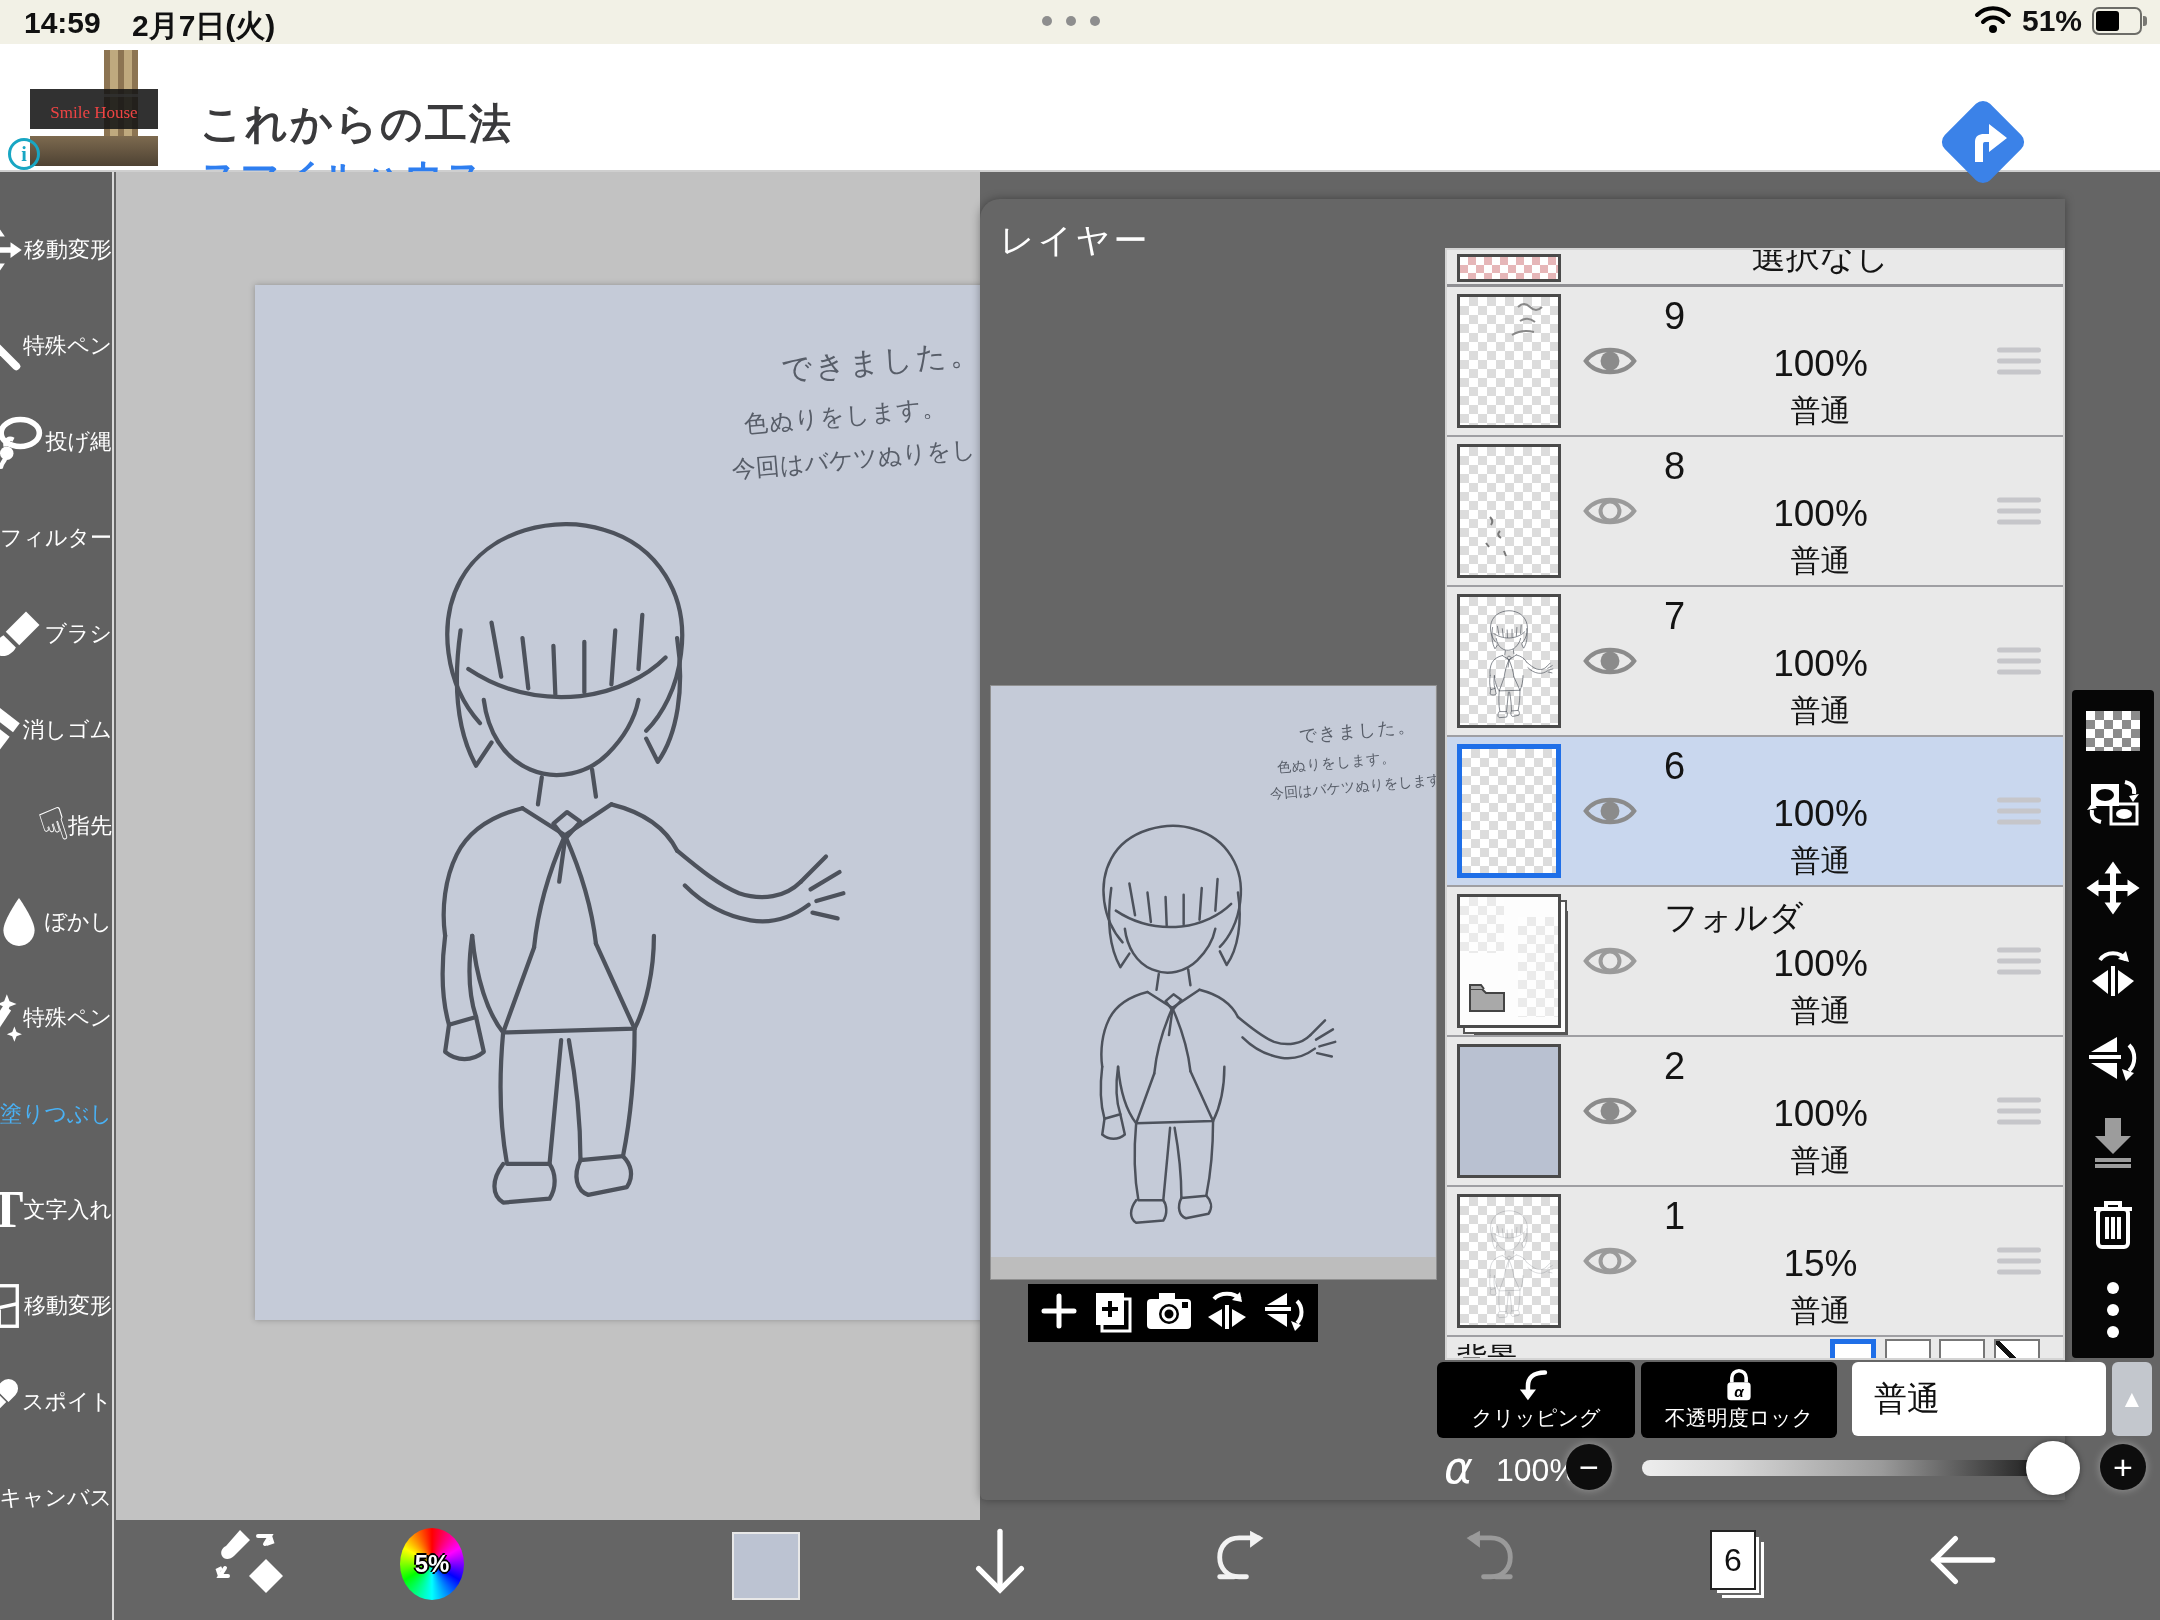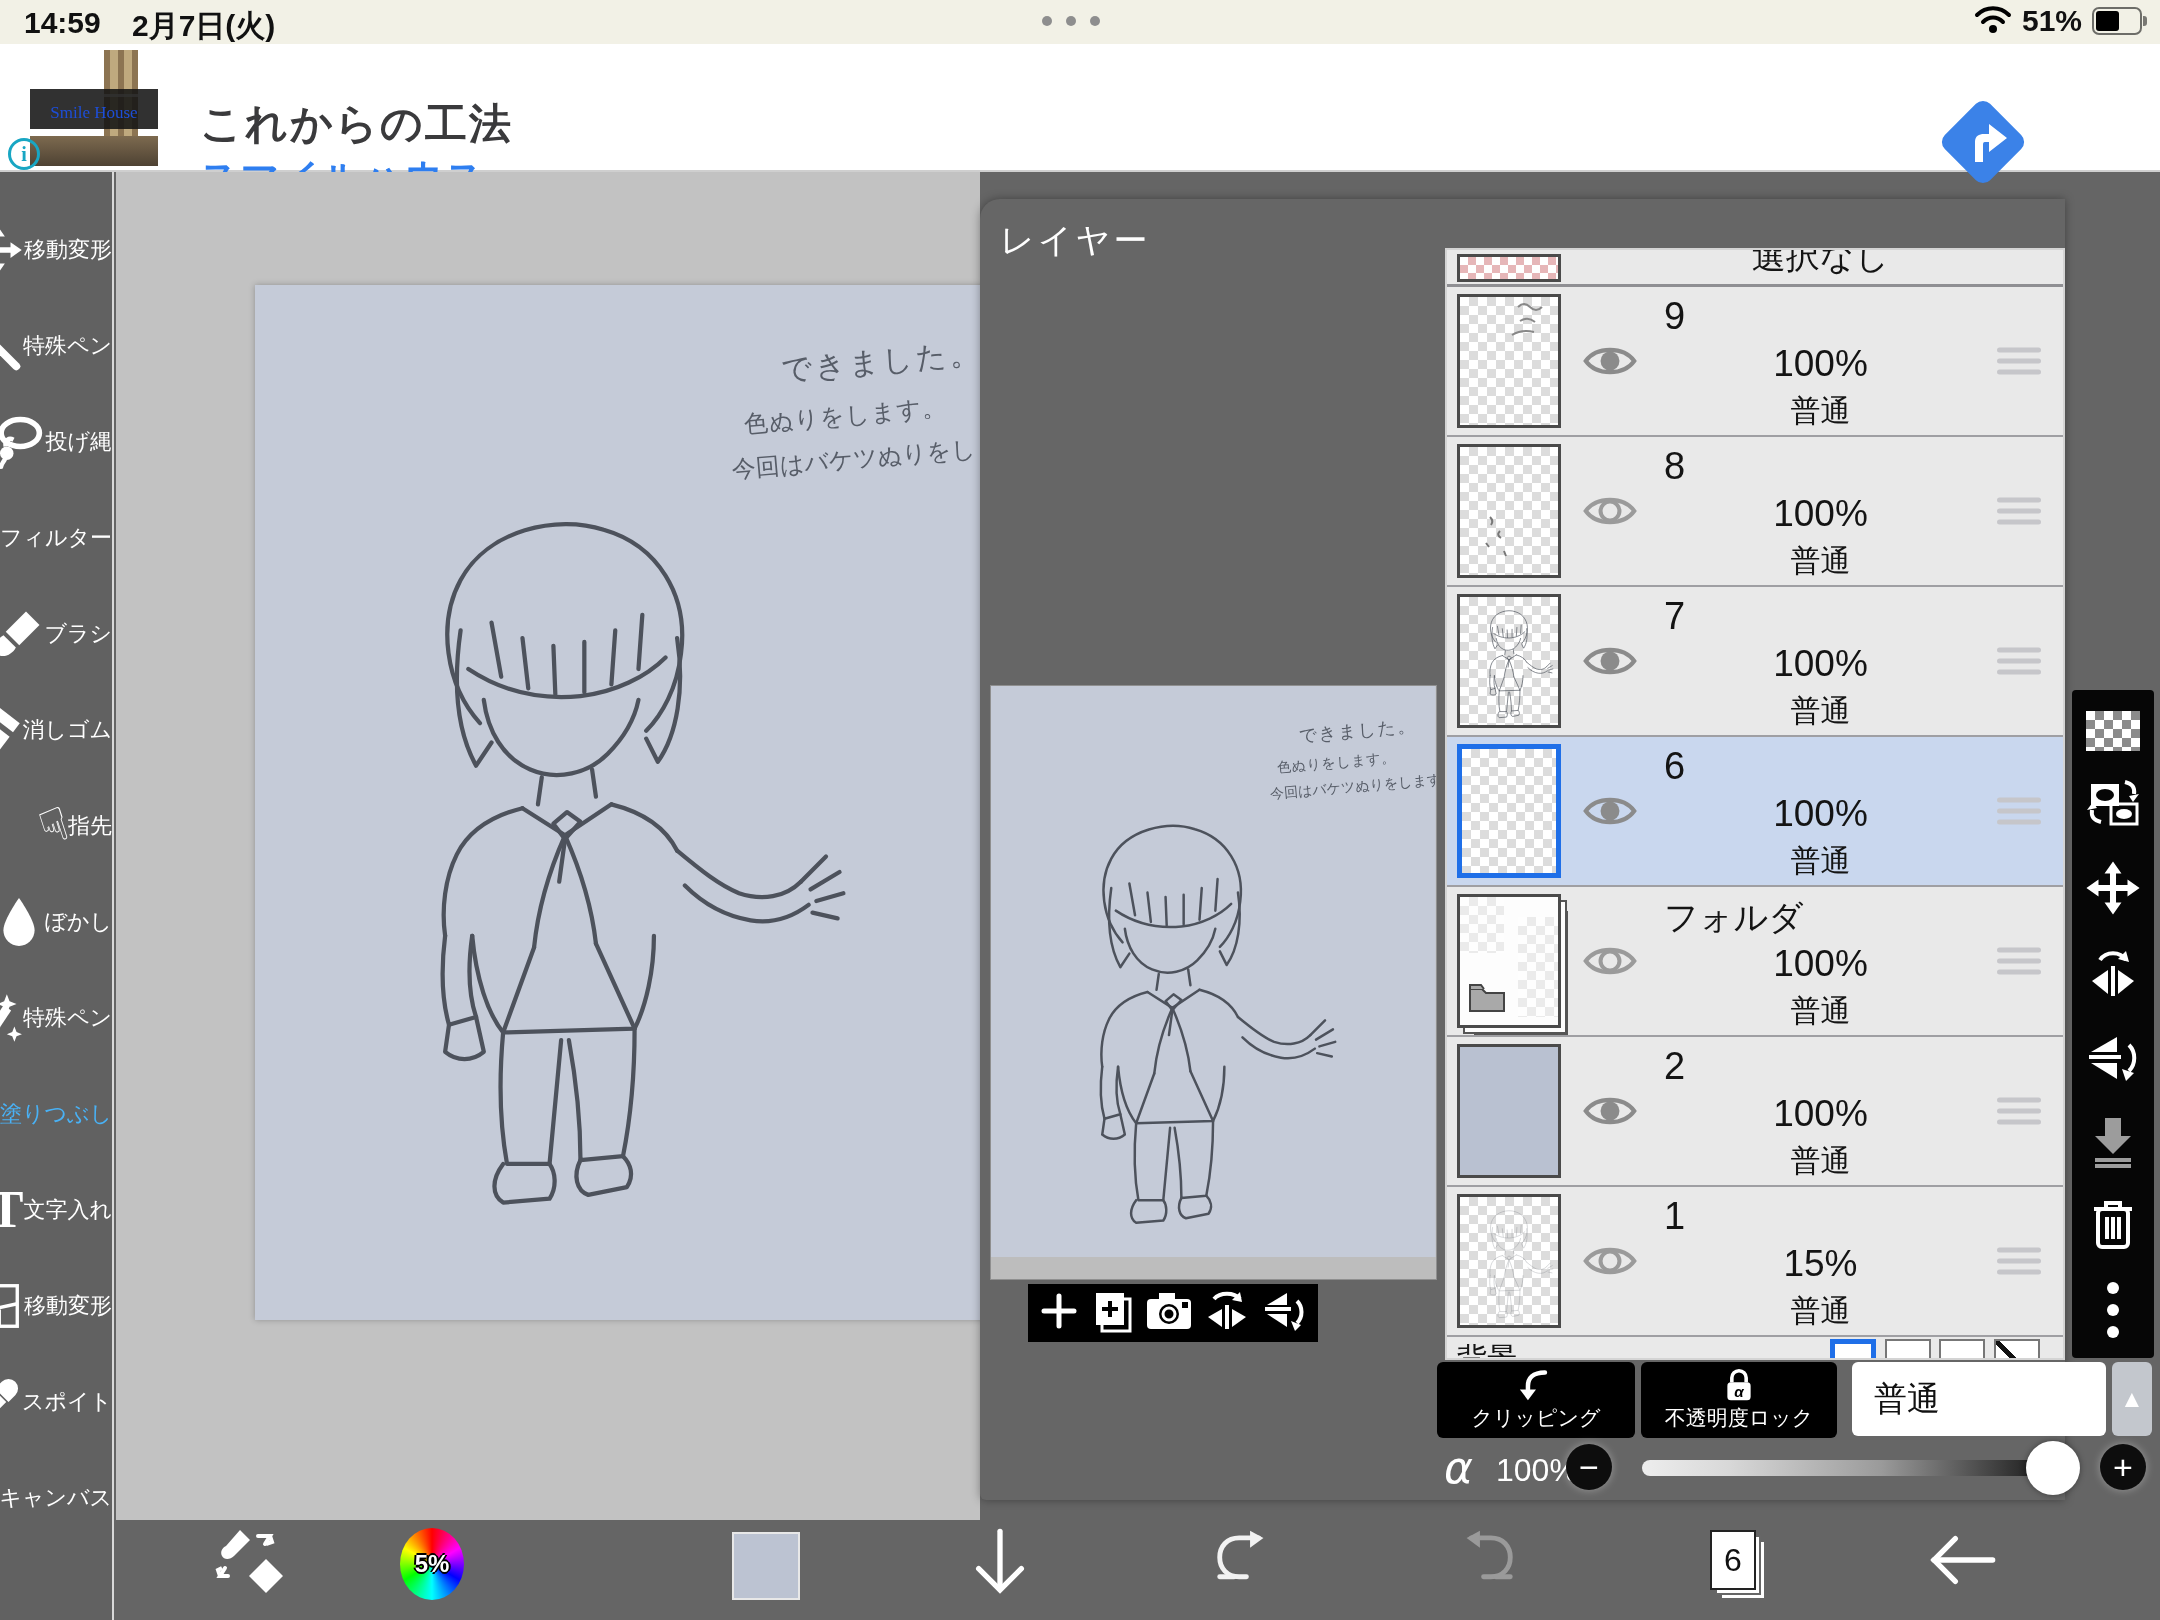--- a/index.html
+++ b/index.html
@@ -21,21 +21,21 @@
 
   
   #ad-banner{left:0;top:44px;width:2160px;height:128px;background:#fff;border-bottom:2px solid #cfcfcf;box-sizing:border-box;}
   #ad-thumb{left:30px;top:6px;width:128px;height:116px;overflow:hidden;
      background:linear-gradient(100deg,#b79b78 0%,#caa87e 30%,#e8d7bd 50%,#a8induced 0),
                 linear-gradient(90deg,#a98f6d 0 18%,#c3a87f 18% 30%,#e3d3b8 30% 70%,#b59872 70% 100%);}
   #ad-thumb .doors{position:absolute;left:58%;top:0;width:26%;height:100%;background:repeating-linear-gradient(90deg,#8c7452 0 6px,#bfa97e 6px 14px);}
   #ad-thumb .floor{position:absolute;left:0;bottom:0;width:100%;height:26%;background:linear-gradient(#7d6a4f,#4e4233);}
   #ad-thumb .black-card{position:absolute;left:0;top:34%;width:100%;height:34%;background:rgba(20,20,20,.88);
      display:flex;align-items:flex-end;justify-content:center;}
-  #ad-thumb .black-card span{color:#1d4ed8;font-family:"Liberation Serif","DejaVu Serif",serif;font-size:17px;line-height:1.9;}
+  #ad-thumb .black-card span{color:#ef4444;font-family:"Liberation Serif","DejaVu Serif",serif;font-size:17px;line-height:1.9;}
   #ad-thumb .tinyline{position:absolute;left:14%;top:38%;width:72%;height:3px;background:rgba(255,255,255,.75);}
   #ad-title{left:200px;top:52px;font-size:42px;font-weight:bold;color:#3a3a3c;letter-spacing:2px;}
   #ad-sub{left:200px;top:108px;font-size:38px;font-weight:bold;color:#2e7ef0;letter-spacing:2px;}
   #ad-info{left:8px;top:138px;width:26px;height:26px;border:3px solid #18a6c3;border-radius:50%;
      color:#18a6c3;font-size:20px;font-weight:bold;text-align:center;line-height:26px;font-family:"Liberation Serif",serif;}
   #ad-close{left:2px;top:172px;color:#18a6c3;font-size:34px;font-weight:bold;line-height:34px;}
   #ad-arrow{left:1937px;top:52px;width:92px;height:92px;}
   #ad-arrow .dia{position:absolute;left:14px;top:14px;width:64px;height:64px;background:#3b82e8;border-radius:10px;transform:rotate(45deg);}
   #ad-arrow svg{position:absolute;left:18px;top:20px;}
 

